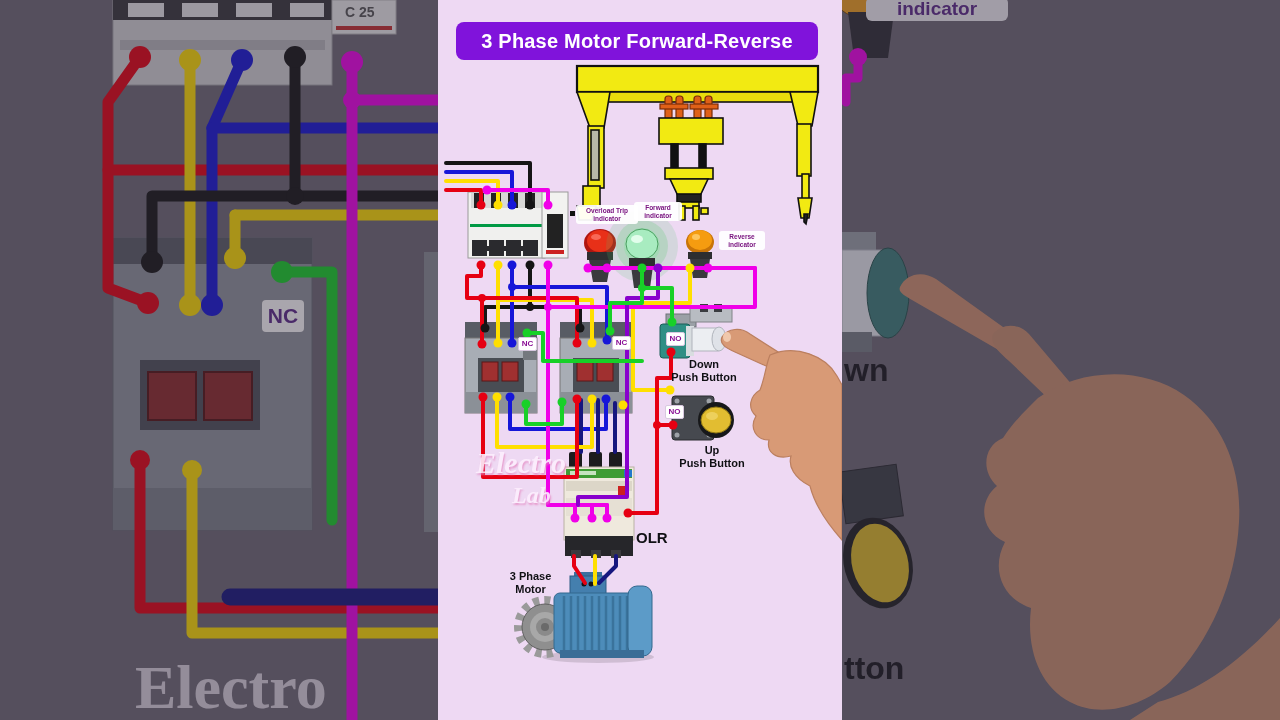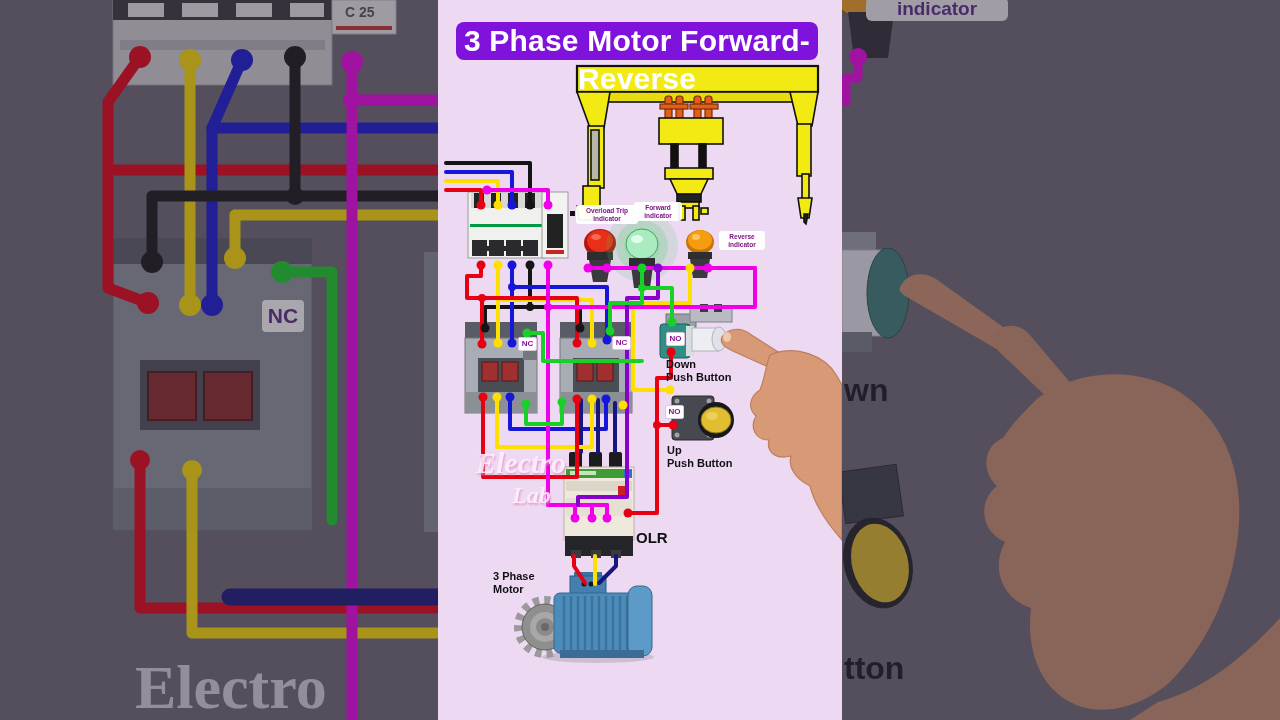--- a/index.html
+++ b/index.html
@@ -7,29 +7,29 @@
          font-family:"Liberation Sans",sans-serif;background:#6e6975;}
   .panel{position:absolute;top:0;height:720px;overflow:hidden;}
   #left-panel{left:0;width:438px;background:#6e6975;}
   #center-panel{left:438px;width:404px;background:#eed9f3;}
   #right-panel{left:842px;width:438px;background:#6e6975;}
   .dim-overlay{position:absolute;inset:0;background:rgba(50,42,60,.42);pointer-events:none;}
   svg{position:absolute;left:0;top:0;}
   .abs{position:absolute;}
   
   .title-banner{left:18px;top:22px;width:362px;height:38px;line-height:38px;
-     background:#8013db;color:#fff;font-size:30px;font-weight:bold;text-align:center;
+     background:#8013db;color:#fff;font-size:20px;font-weight:bold;text-align:center;
      border-radius:8px;letter-spacing:.2px;}
   .lamp-label{background:rgba(255,255,255,.94);border-radius:3px;padding:2px 3px;
      font-size:6.5px;line-height:7.5px;font-weight:bold;color:#7a1580;text-align:center;}
   .bullet{width:5px;height:5px;background:#111;}
   .tag{background:#fff;border:1px solid #d8c8e0;border-radius:2px;color:#8a0f96;
      font-weight:bold;text-align:center;}
   .tag.small{width:17px;height:12px;font-size:8px;line-height:12px;}
-  .comp-label{color:#101014;font-weight:bold;font-size:11px;line-height:13px;}
+  .comp-label{color:#101014;font-weight:bold;font-size:11px;line-height:13px;text-align:center;}
   .olr-text{color:#101014;font-weight:bold;font-size:15px;}
   .watermark{font-family:"Liberation Serif",serif;font-style:italic;font-weight:bold;
      color:#fdeffe;text-shadow:1px 2px 2px rgba(228,130,190,.8);opacity:.9;}
   
   .big-frag{color:#18181c;font-weight:bold;font-size:32px;line-height:36px;}
   .indicator-box{background:#f2f0f4;border-radius:6px;width:142px;height:24px;
      text-align:center;font-size:19px;line-height:24px;font-weight:bold;color:#5c2a8a;}
   .nc-big{background:#fff;border-radius:4px;width:42px;height:32px;text-align:center;
      font-size:21px;line-height:32px;font-weight:bold;color:#5c2a8a;}
   .c25{font-size:14px;color:#555;font-weight:bold;}
@@ -486,18 +486,18 @@
         <ellipse cx="38" cy="563" rx="28" ry="40" fill="#dcba28" transform="rotate(-15 38 563)"></ellipse>
       </g>
 
       <g fill="#c98f6f">
         <path d="M151 334 C160 323 177 323 187 334 L248 406 C256 418 248 431 235 426 L167 361 C157 352 147 343 151 334 Z"></path>
         <path d="M196 398 C238 368 300 366 342 395 C382 423 400 470 397 522 C394 582 368 642 328 682 C298 708 258 718 228 702 C198 686 184 650 189 608 C159 598 149 568 163 542 C139 532 135 502 155 486 C139 472 141 446 161 438 C173 420 186 408 196 398 Z"></path>
         <path d="M316 702 C356 692 398 662 438 618 L438 720 L288 720 Z"></path>
       </g>
     </svg>
     <div class="abs indicator-box" style="left:24px;top:-3px;">indicator</div>
-    <div class="abs big-frag" style="left:2px;top:352px;margin-top:20px;">wn</div>
+    <div class="abs big-frag" style="left:2px;top:352px;">wn</div>
     <div class="abs big-frag" style="left:2px;top:650px;">tton</div>
     <div class="dim-overlay"></div>
   </div>
 
 </div>
 
 </body></html>

